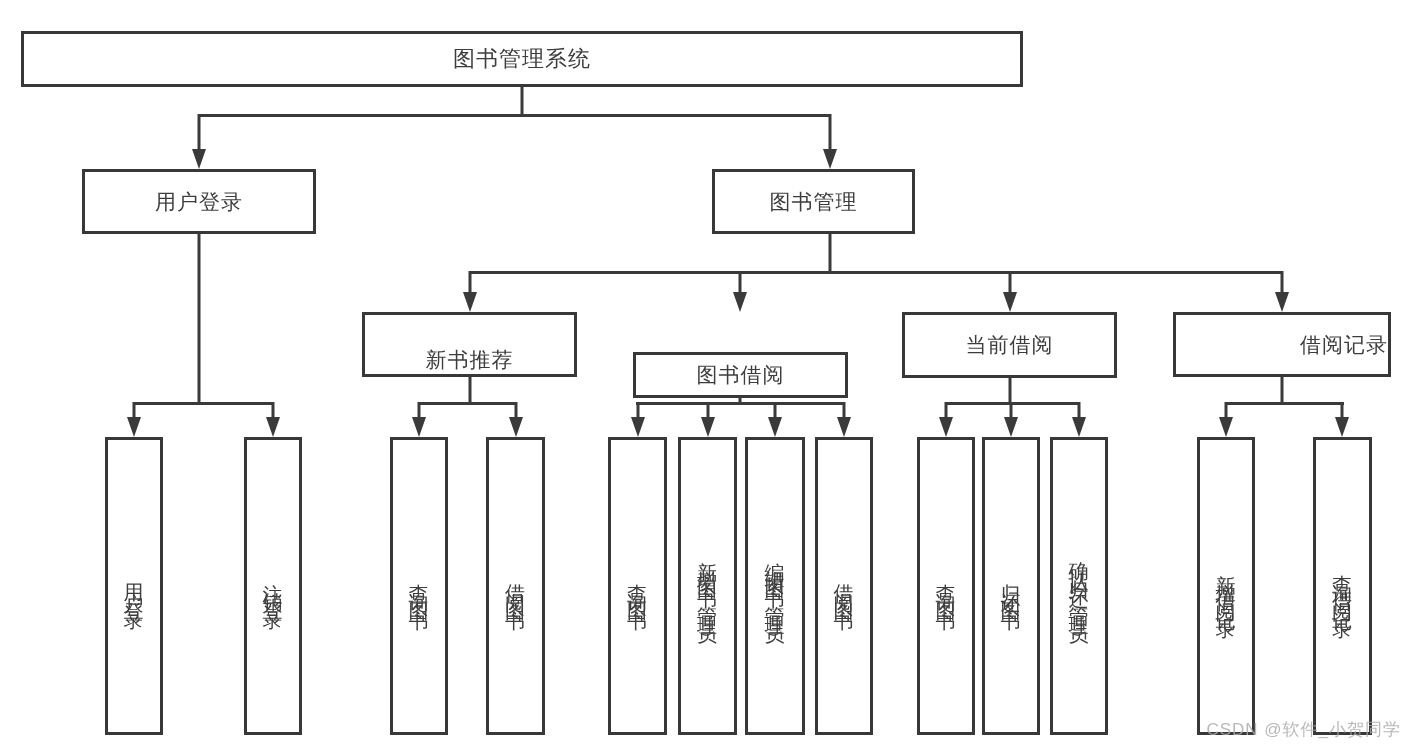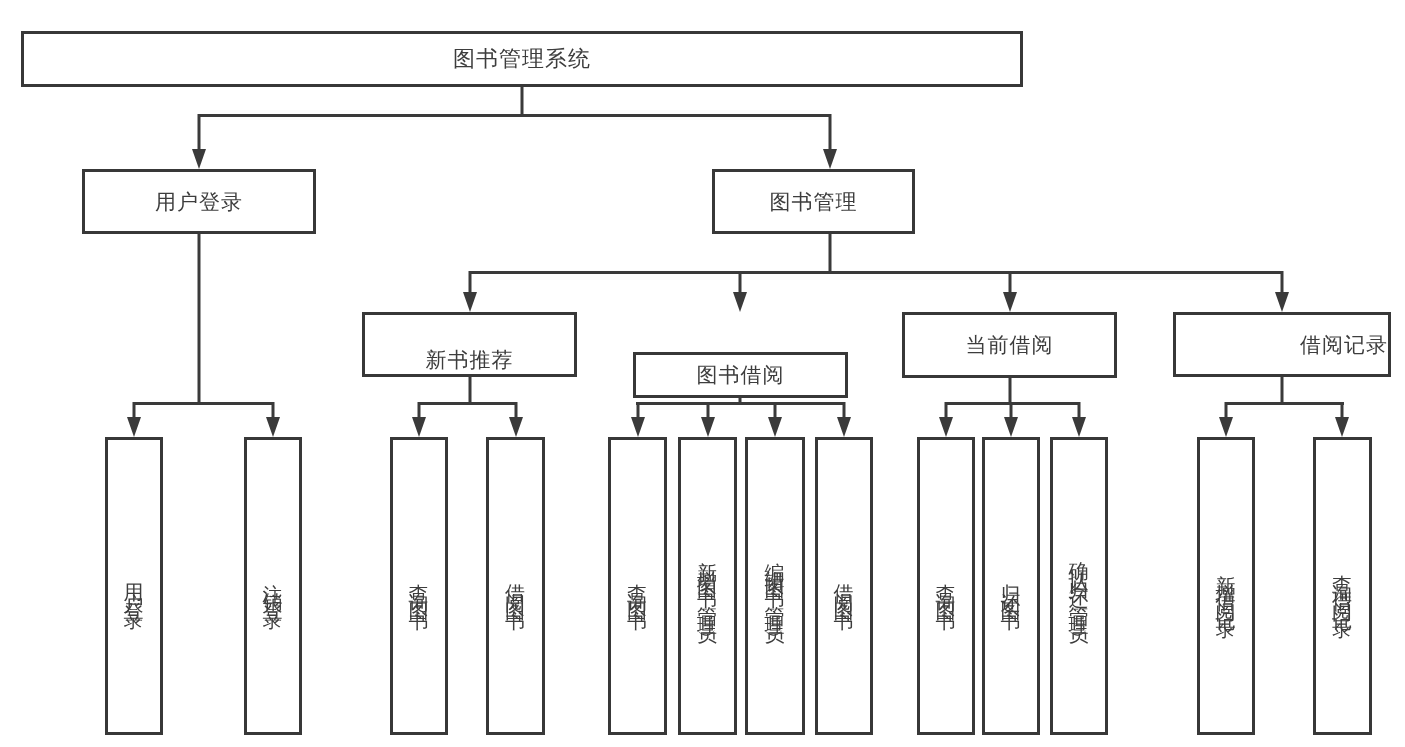--- a/index.html
+++ b/index.html
@@ -152,14 +152,15 @@
   <div class="node node-v" style="left:1050px; top:437px; width:58px; height:298px;">
     <span>确认归还（管理员）</span>
   </div>
   <div class="node node-v" style="left:1197px; top:437px; width:58px; height:298px;">
     <span>新增借阅记录</span>
   </div>
   <div class="node node-v" style="left:1313px; top:437px; width:59px; height:298px;">
     <span>查询借阅记录</span>
   </div>
 
+  <div class="watermark">CSDN @软件_小贺同学</div>
 
 </div>
 
 </body></html>

